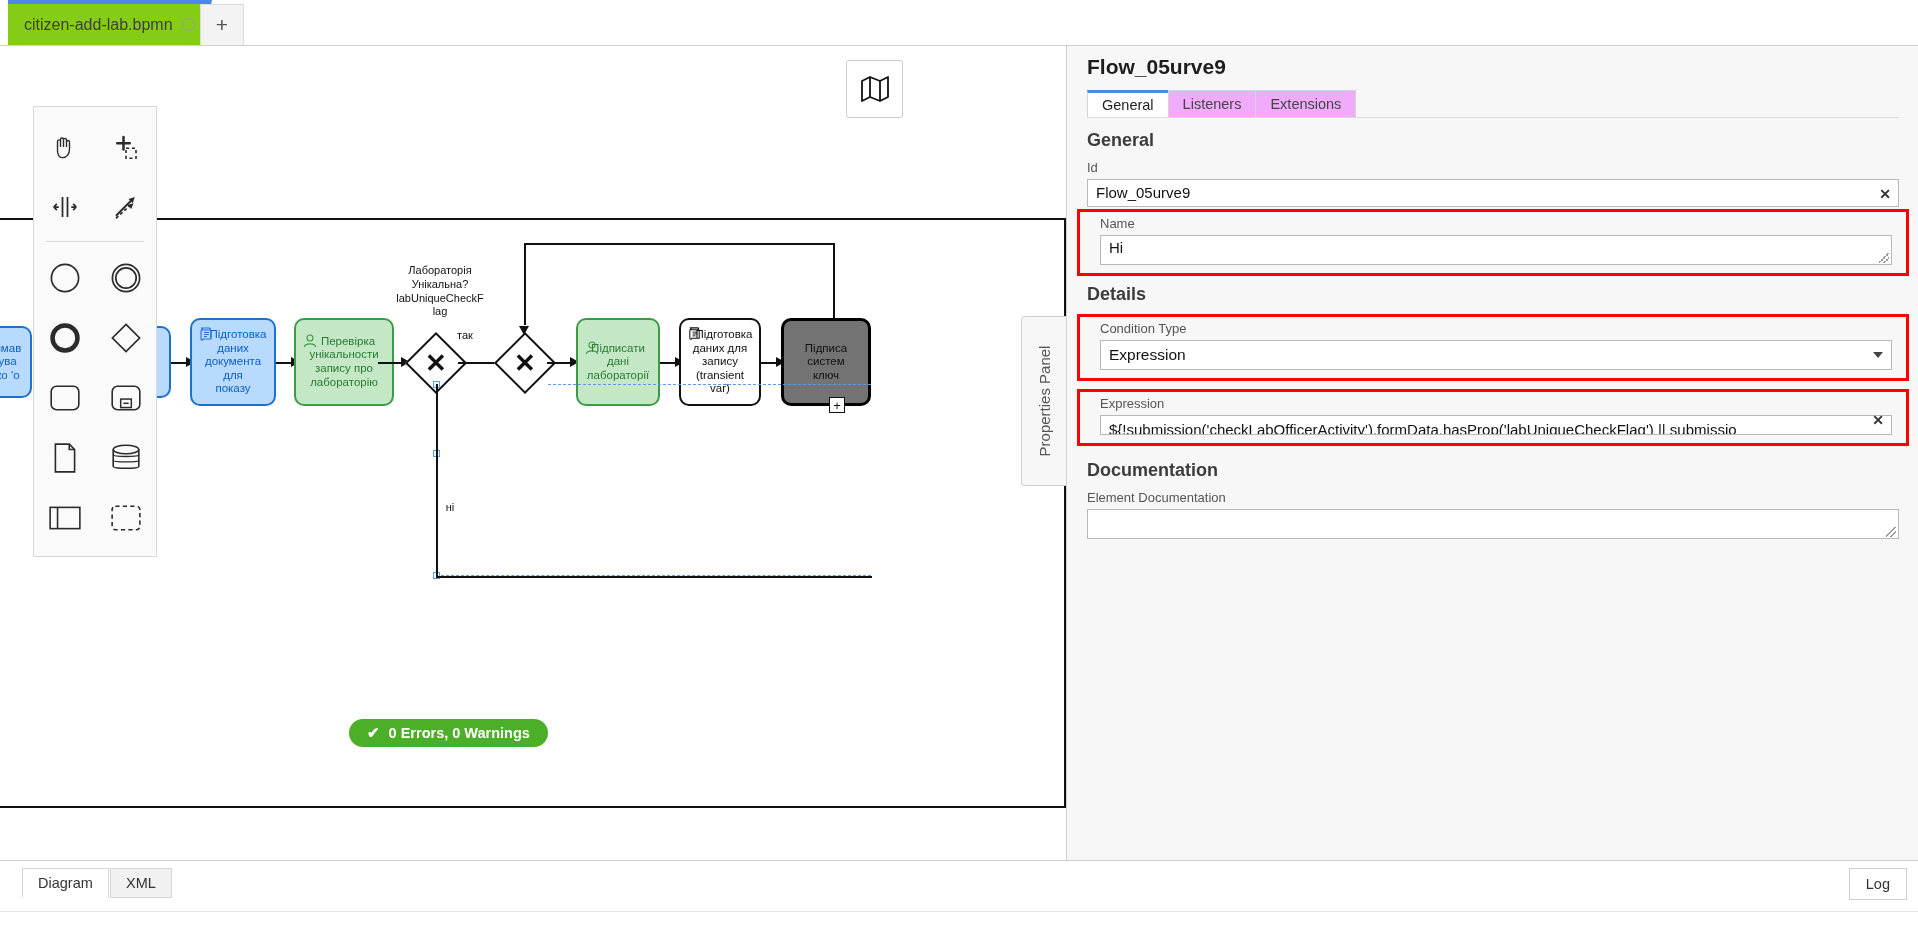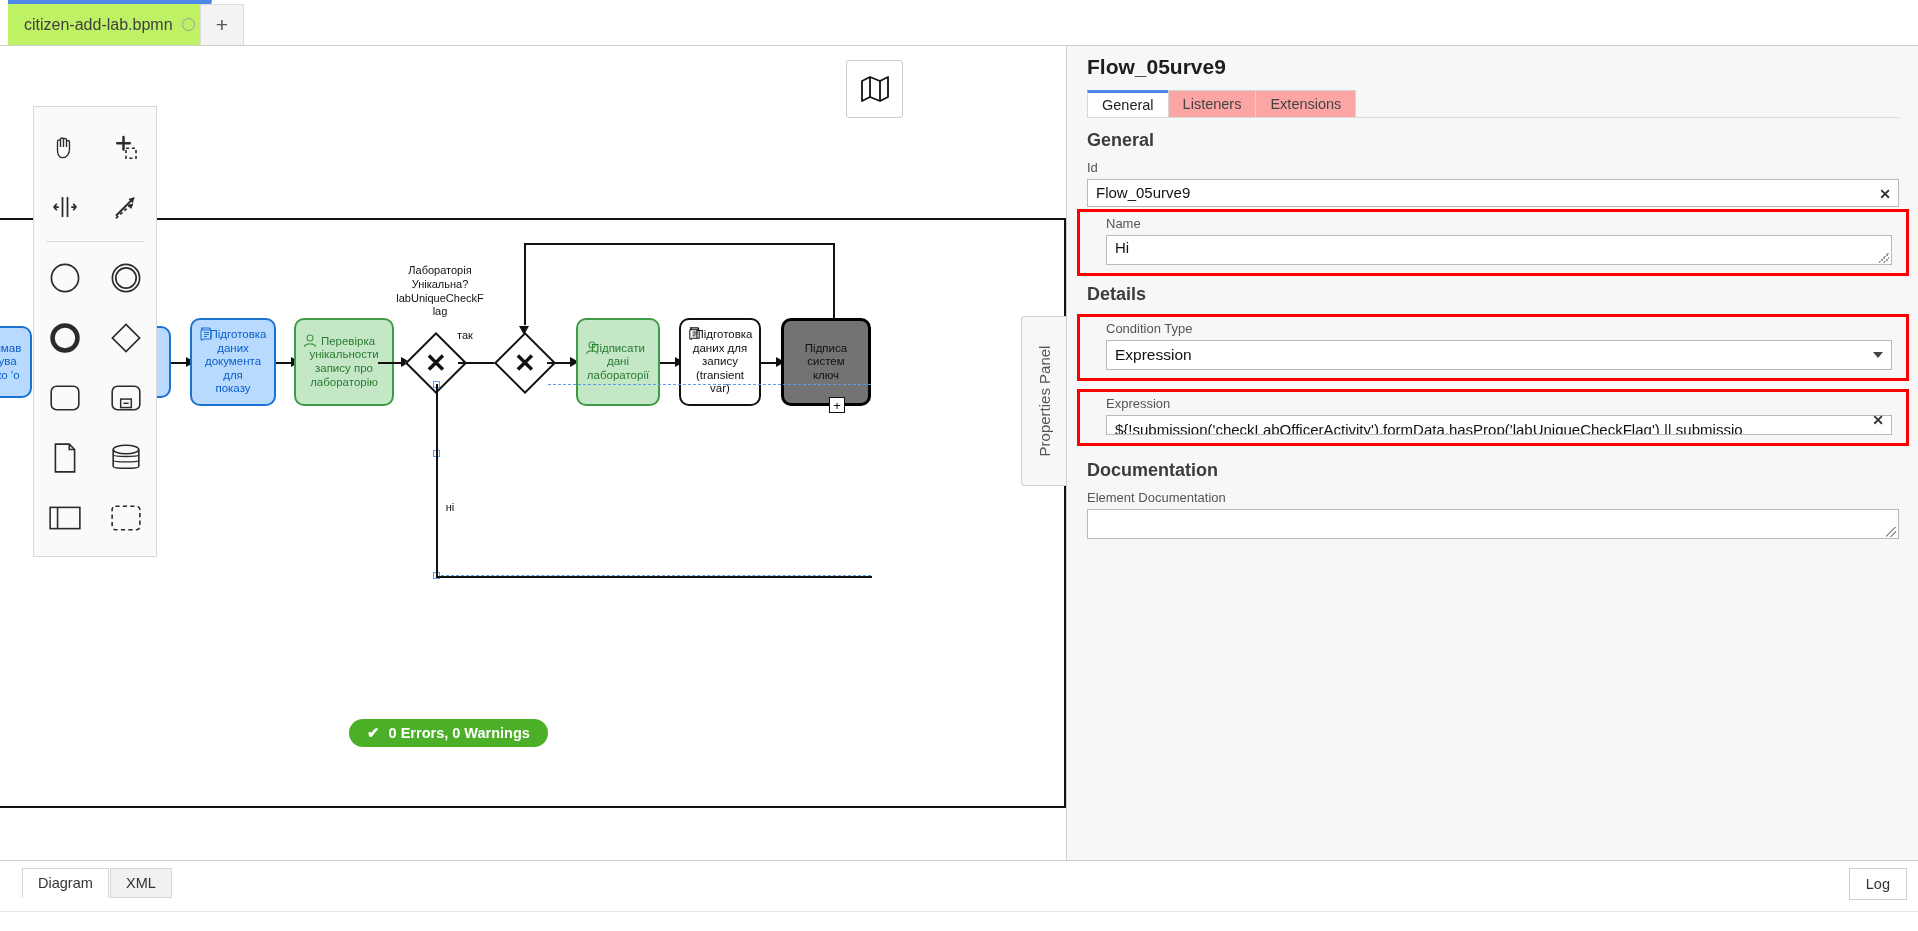--- a/index.html
+++ b/index.html
@@ -19,21 +19,21 @@
     position: absolute; left: 0; top: 0; width: 1918px; height: 46px;
     background: #ffffff; border-bottom: 1px solid #cfcfcf;
   }
   .tab {
     position: absolute; top: 0; height: 45px;
     display: flex; align-items: center; gap: 9px;
     padding: 0 16px; background: #fff;
     border-right: 1px solid #d6d6d6;
     font-size: 16px; color: #404040; cursor: default; white-space: nowrap;
   }
-  .tab.active { border-top: 4px solid #4f87e8; background: #bef264; }
+  .tab.active { border-top: 4px solid #4f87e8; background: #84cc16; }
   .tab-dot {
     width: 13px; height: 13px; border-radius: 50%;
     border: 1.6px solid #9b9b9b; background: transparent; display: inline-block;
   }
   .tab-file { left: 8px; }
   .tab-plus {
     left: 200px; top: 4px; height: 41px; width: 44px;
     background: #f3f3f3; border: 1px solid #dcdcdc; border-bottom: none;
     justify-content: center; font-size: 21px; color: #555; padding: 0;
   }
@@ -179,21 +179,21 @@
     white-space: nowrap; font-size: 15px; color: #555;
   }
   .pp-title {
     position: absolute; left: 20px; top: 9px;
     font-size: 21px; font-weight: bold; color: #1d1d1d;
   }
   .pp-tabs { position: absolute; left: 20px; top: 44px; display: flex; }
   .pp-tab {
     height: 28px; padding: 0 14px; display: flex; align-items: center;
     font-size: 14.5px; color: #444; border: 1px solid #d4d4d4;
-    background: #fca5a5; margin-right: -1px; cursor: pointer;
+    background: #f0abfc; margin-right: -1px; cursor: pointer;
   }
   .pp-tab.active { background: #fff; border-top: 3px solid #4f87e8; color: #222; }
   .pp-tabs-rule {
     position: absolute; left: 20px; top: 71px; width: 812px; height: 1px; background: #dcdcdc;
   }
 
   .pp-body { position: absolute; left: 0; top: 72px; width: 852px; }
   .sec-h {
     font-size: 18px; font-weight: bold; color: #3c3c3c; margin: 0 0 9px 20px;
   }
@@ -220,21 +220,21 @@
   .sel {
     width: 100%; height: 30px; background: #fff; border: 1px solid #b9b9b9;
     font-size: 15.5px; color: #111; padding: 0 26px 0 8px; line-height: 28px;
     position: relative; cursor: pointer;
   }
   .sel-caret {
     position: absolute; right: 8px; top: 11px;
     width: 0; height: 0; border-left: 5px solid transparent;
     border-right: 5px solid transparent; border-top: 6px solid #444;
   }
-  .hl { border: 3px solid #ff0000; padding: 4px 6px 6px 18px; margin: 0 10px 8px 10px; }
+  .hl { border: 3px solid #ff0000; padding: 4px 6px 6px 12px; margin: 0 10px 8px 10px; }
   .hl .fld { margin-left: 8px; margin-right: 8px; margin-bottom: 2px; }
 </style>
 </head>
 <body>
 
 <div id="app">
 
   <div class="tabbar">
     <div class="tab active tab-file">
       <span>citizen-add-lab.bpmn</span>

